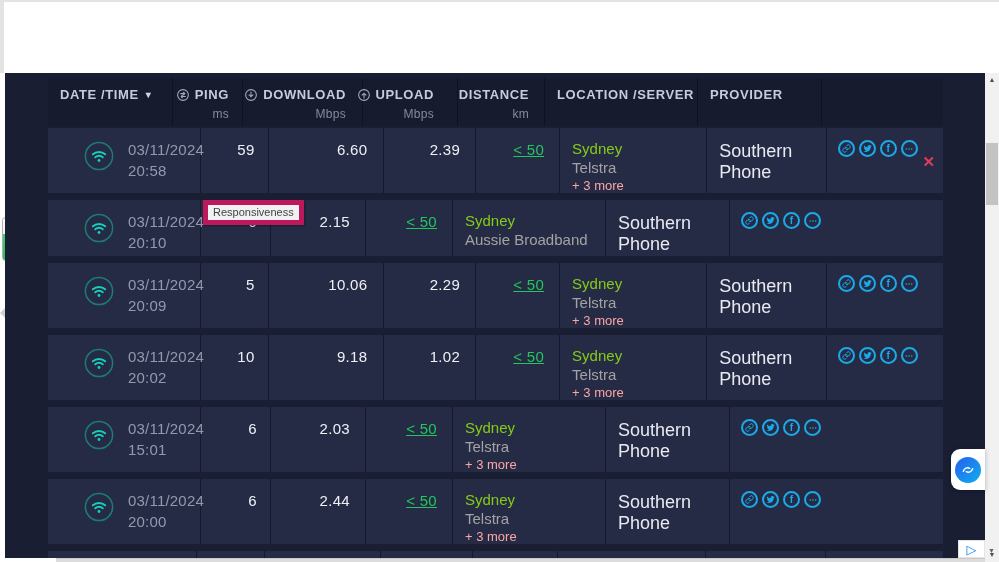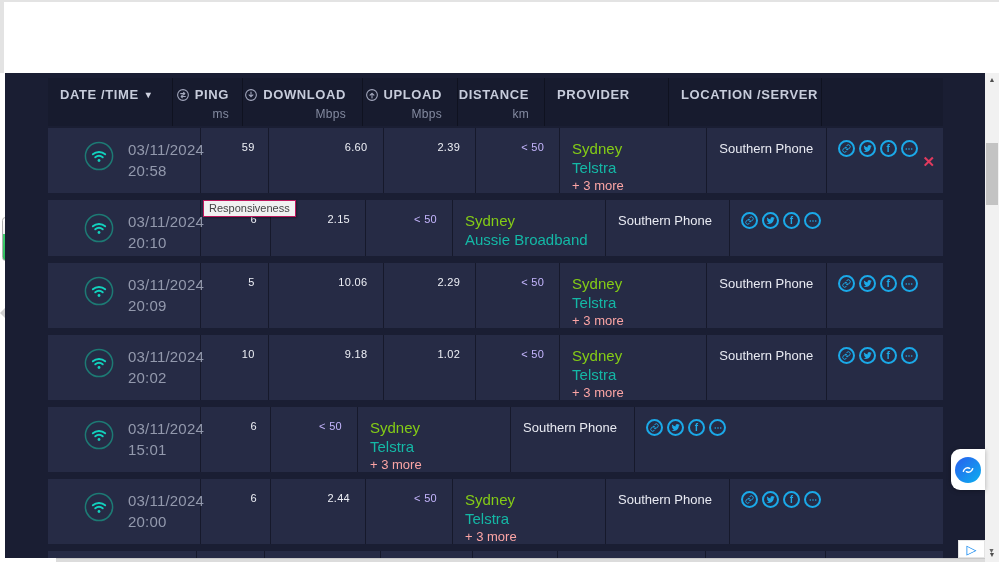--- a/index.html
+++ b/index.html
@@ -22,45 +22,45 @@
   .c { border-right:1px solid rgba(9,11,22,.55); height:100%; position:relative; }
   .c0{width:125px} .c1{width:70px} .c2{width:120px} .c3{width:95px}
   .c4{width:87px} .c5{width:153px} .c6{width:124px} .c7{width:121px; border-right:none}
 
   
   .hcell { display:flex; flex-direction:column; padding-top:9px; color:#c7ccdb; }
   .hlabel { font-size:13px; font-weight:bold; letter-spacing:.6px; display:flex; align-items:center; gap:5px; white-space:nowrap; }
   .hunit { font-size:12px; color:#848ba1; font-weight:normal; margin-top:5px; min-height:13px; letter-spacing:.3px; }
   .h-left  { padding-left:12px; align-items:flex-start; }
   .h-right { align-items:flex-end;text-align:right; } .c2 .h-right,.c2.h-right{}
-  .h-r1{padding-right:13px} .h-r2{padding-right:16px} .h-r3{padding-right:15px} .h-r4{padding-right:15px}
+  .h-r1{padding-right:13px} .h-r2{padding-right:16px} .h-r3{padding-right:23px} .h-r4{padding-right:15px}
   .caret { font-size:10px; color:#cfd3e0; margin-left:2px; }
   .hicon { width:14px; height:14px; flex:0 0 14px; }
   .hicon svg { display:block; width:14px; height:14px; }
 
   
   .cell-date { display:flex; padding:11px 0 0 8px; }
   .wifi { width:30px; height:30px; flex:0 0 30px; margin-top:2px; }
   .datetime { margin-left:14px; color:#9399ad; font-size:15px; line-height:21px; letter-spacing:.2px; }
-  .num { font-size:11px; color:#eef0f6; text-align:right; padding-top:13px; letter-spacing:.3px; }
-  .num.gray { color:#c4b5fd; }
+  .num { font-size:15px; color:#eef0f6; text-align:right; padding-top:13px; letter-spacing:.3px; }
+  .num.gray { color:#22c55e;text-decoration:underline; }
   .n1{padding-right:13px} .n2{padding-right:16px} .n3{padding-right:15px} .n4{padding-right:15px}
   .cell-loc { padding:11px 0 0 12px; }
   .loc-city { color:#84cc16; font-size:15px; line-height:19px; }
-  .loc-server { color:#14b8a6; font-size:15px; line-height:19px; }
+  .loc-server { color:#a3a3a3; font-size:15px; line-height:19px; }
   .loc-more { color:#fca5a5; font-size:13px; line-height:17px; cursor:pointer; }
-  .cell-prov { padding:13px 0 0 12px; color:#e8eaf2; font-size:13px; }
+  .cell-prov { padding:13px 0 0 12px; color:#e8eaf2; font-size:18px; }
   .cell-share { padding:12px 0 0 11px; display:flex; gap:4px; align-items:flex-start; }
   .sbtn { width:17px; height:17px; border:2px solid #1ba9e8; border-radius:50%; display:flex; align-items:center; justify-content:center; cursor:pointer; flex:0 0 17px; }
   .sbtn svg { display:block; }
   .sbtn .fb { color:#1ba9e8; font-size:10px; font-weight:bold; line-height:1; }
   .close-x { position:absolute; right:8px; top:26px; color:#e13a5e; font-size:15px; font-weight:bold; cursor:pointer; line-height:1; }
 
   
-  .tooltip { position:absolute; left:203px; top:200px; background:#f1f1f1; border:1px solid #be185d; color:#444; font-size:11px; padding:1px 5px 2px; box-shadow:1px 1px 2px rgba(0,0,0,.35); white-space:nowrap; }
+  .tooltip { position:absolute; left:203px; top:200px; background:#f1f1f1; border:5px solid #be185d; color:#444; font-size:11px; padding:1px 5px 2px; box-shadow:1px 1px 2px rgba(0,0,0,.35); white-space:nowrap; }
 
   
   .vscroll { position:absolute; left:985px; top:73px; width:14px; height:489px; background:#f1f1f1; }
   .vs-arrow { width:14px; height:14px; color:#505050; font-size:7px; text-align:center; line-height:14px; cursor:pointer; }
   .vs-thumb { position:absolute; left:1px; top:70px; width:12px; height:62px; background:#c3c3c3; cursor:pointer; }
   .vs-down { position:absolute; bottom:0; }
 
   
   .edge-flyout { position:absolute; left:951px; top:449px; width:34px; height:41px; background:#fff; border-radius:9px 0 0 9px; box-shadow:0 1px 5px rgba(0,0,0,.28); display:flex; align-items:center; justify-content:center; cursor:pointer; }
   .edge-orb { width:26px; height:26px; border-radius:50%; background:linear-gradient(135deg,#2666ee 10%,#0fa8ef 90%); display:flex; align-items:center; justify-content:center; }
@@ -132,29 +132,29 @@
             <span>UPLOAD</span>
           </div>
           <div class="hunit">Mbps</div>
         </div>
         <div class="c c4 hcell h-right h-r4">
           <div class="hlabel">
               <span>DISTANCE</span>
             </div>
           <div class="hunit">km</div>
         </div>
+        <div class="c c5 hcell h-left">
+          <div class="hlabel">
+              <span>LOCATION /SERVER</span>
+            </div>
+          <div class="hunit"></div>
+        </div>
         <div class="c c6 hcell h-left">
           <div class="hlabel">
               <span>PROVIDER</span>
-            </div>
-          <div class="hunit"></div>
-        </div>
-        <div class="c c5 hcell h-left">
-          <div class="hlabel">
-              <span>LOCATION /SERVER</span>
             </div>
           <div class="hunit"></div>
         </div>
         <div class="c c7 hcell"></div>
       </div>
 
       <div class="row">
         <div class="c c0 cell-date">
           <span class="wifi">
             <svg viewBox="0 0 32 32" fill="none">
@@ -362,20 +362,21 @@
                 <path d="M12 17.4a6.3 6.3 0 0 1 8 0" stroke="#12d2be" stroke-width="2" stroke-linecap="round"></path>
                 <circle cx="16" cy="20.8" r="1.5" fill="#12d2be"></circle>
               </svg>
           </span>
           <div class="datetime">
               <div>03/11/2024</div>
               <div>15:01</div>
             </div>
         </div>
         <div class="c c1 num n1">6</div>
+        <div class="c c3 num n3">2.03</div>
         <div class="c c4 num n4 gray">&lt; 50</div>
         <div class="c c5 cell-loc">
           <div class="loc-city">Sydney</div>
           <div class="loc-server">Telstra</div>
           <div class="loc-more">+ 3 more</div>
         </div>
         <div class="c c6 cell-prov">Southern Phone</div>
         <div class="c c7 cell-share">
           <span class="sbtn">
               <svg width="9" height="9" viewBox="0 0 24 24" fill="none" stroke="#1ba9e8" stroke-width="2.6" stroke-linecap="round" stroke-linejoin="round">

